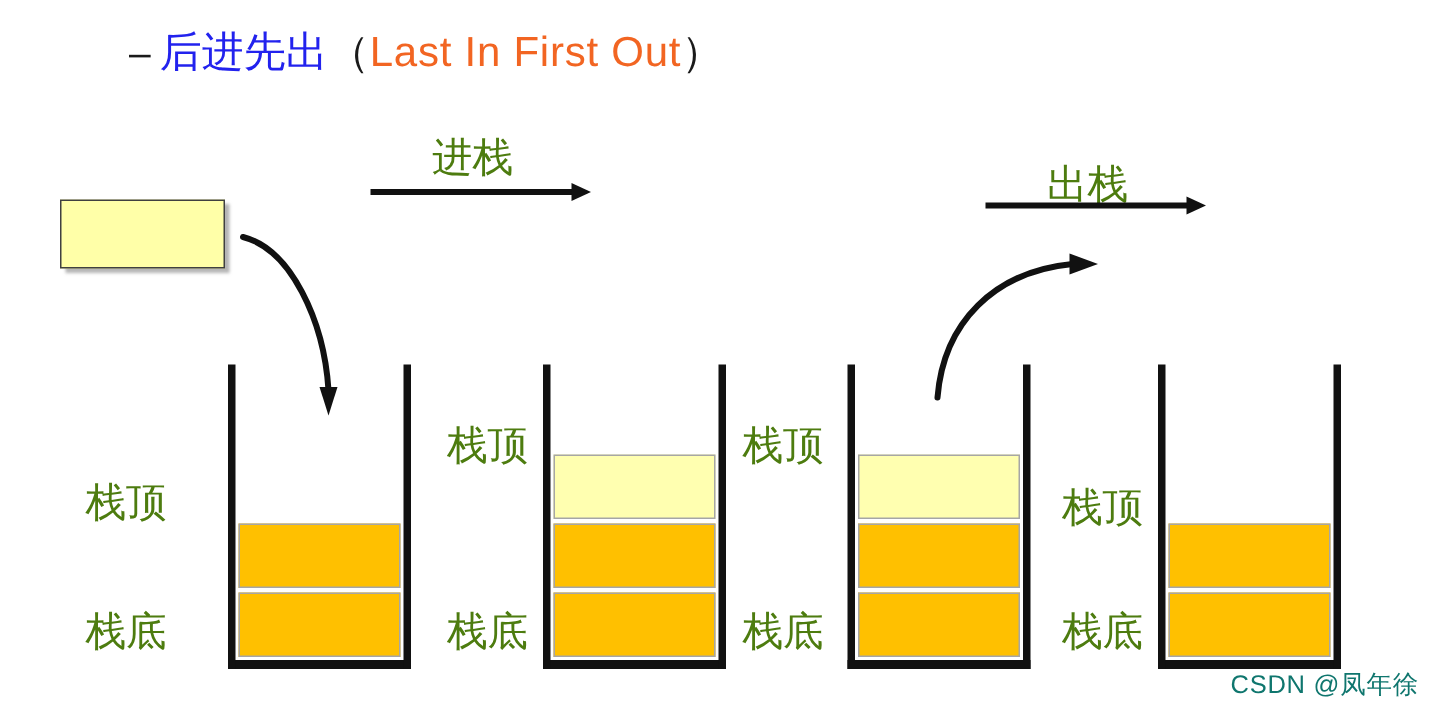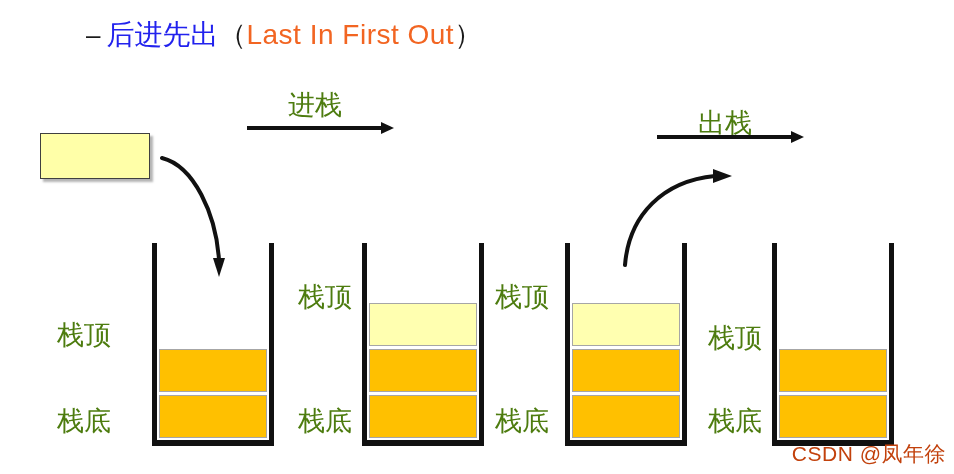--- a/index.html
+++ b/index.html
@@ -113,22 +113,22 @@
   .curve {
     position: absolute;
     overflow: visible;
   }
 
   
   #watermark {
     position: absolute;
     right: 8px;
     bottom: 6px;
-    font-size: 21px;
-    color: #c2410c;
+    font-size: 17px;
+    color: #0f766e;
     white-space: nowrap;
     letter-spacing: 0.5px;
   }
 </style>
 </head>
 <body>
 
 <div id="slide">
 
   <div id="title-line">

